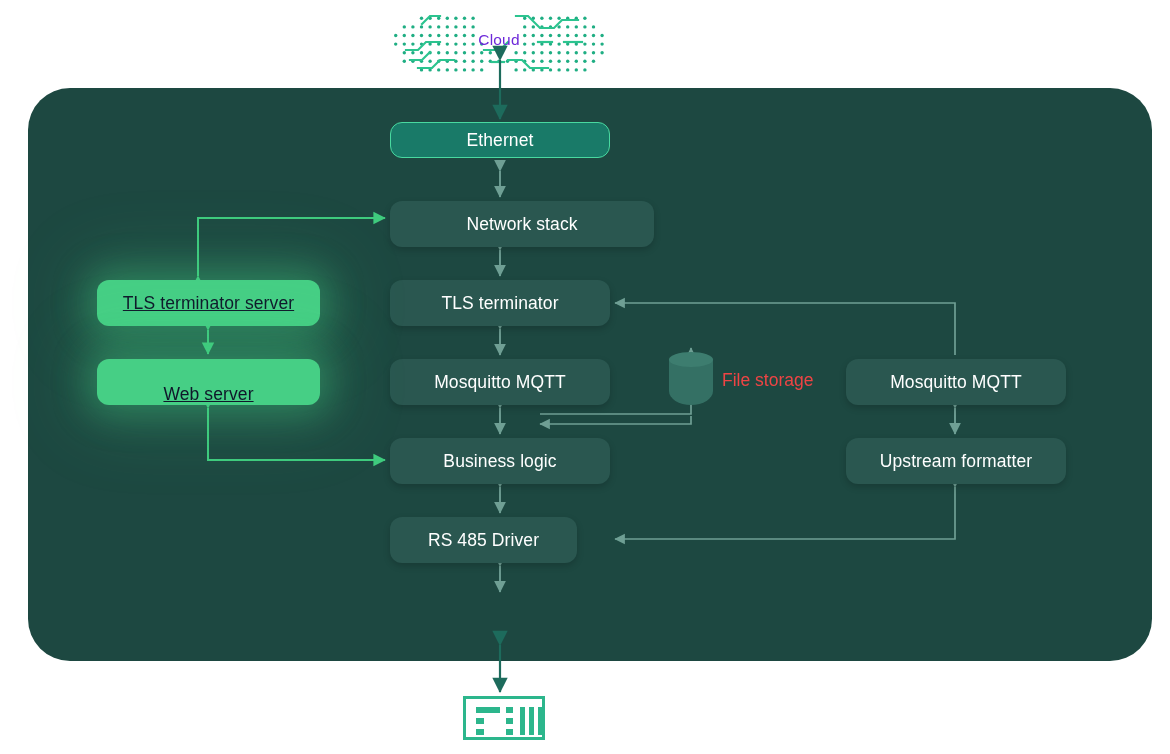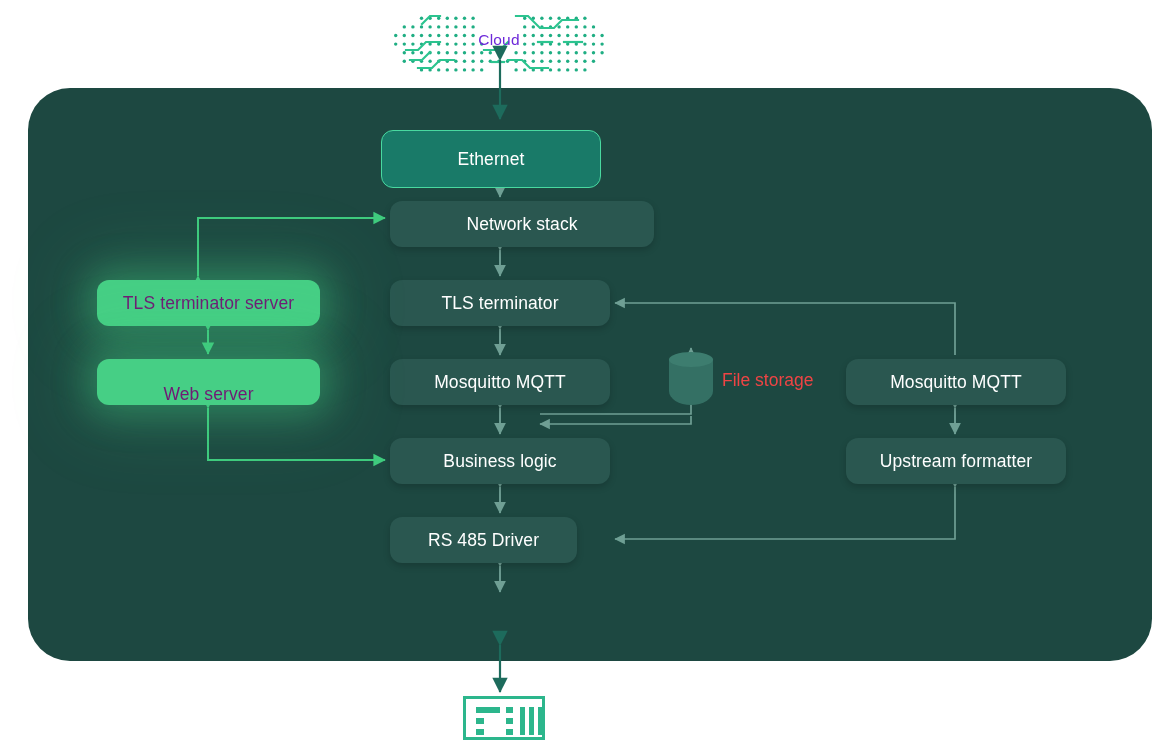--- a/index.html
+++ b/index.html
@@ -41,23 +41,24 @@
   .node.dark {
     background: #2a5750;
     box-shadow: 0 3px 7px rgba(0,0,0,.18);
   }
   .node.port {
     background: #197a68;
     border: 1.4px solid #49d9a0;
   }
   .node.bright {
     background: #46cf85;
-    color: #701a75;
+    color: #0f172a;
     box-shadow: 0 0 34px 10px rgba(70,207,133,.34),
                 0 0 70px 24px rgba(70,207,133,.16);
+    text-decoration: underline;
   }
 
   
   .cloud-wrap { position: absolute; left: 388px; top: 2px; width: 222px; height: 76px; }
   .cloud-label {
     position: absolute; left: 0; top: 0; width: 222px; height: 76px;
     display: flex; align-items: center; justify-content: center;
     color: #6d28d9; font-size: 15.5px; letter-spacing: .2px;
   }
 
@@ -298,21 +299,21 @@
 
     <polyline points="198,276 198,218 385,218" fill="none" stroke="#3fcb7e" stroke-width="2" marker-start="url(#ahTri)" marker-end="url(#ahTri)"></polyline>
 
     <g stroke="#3fcb7e" stroke-width="2" fill="none" marker-start="url(#ahTri)" marker-end="url(#ahTri)">
       <line x1="208" y1="330" x2="208" y2="354"></line>
     </g>
 
     <polyline points="208,408 208,460 385,460" fill="none" stroke="#3fcb7e" stroke-width="2" marker-start="url(#ahTri)" marker-end="url(#ahTri)"></polyline>
   </svg>
 
-  <div class="node port" style="left:381px; top:122px; width:220px; height:58px;margin-top:8px;">
+  <div class="node port" style="left:390px; top:122px; width:220px; height:36px;">
     <span>Ethernet</span>
   </div>
   <div class="node dark" style="left:390px; top:201px; width:264px; height:46px;">
     <span>Network stack</span>
   </div>
   <div class="node dark" style="left:390px; top:280px; width:220px; height:46px;">
     <span>TLS terminator</span>
   </div>
   <div class="node dark" style="left:390px; top:359px; width:220px; height:46px;">
     <span>Mosquitto MQTT</span>

